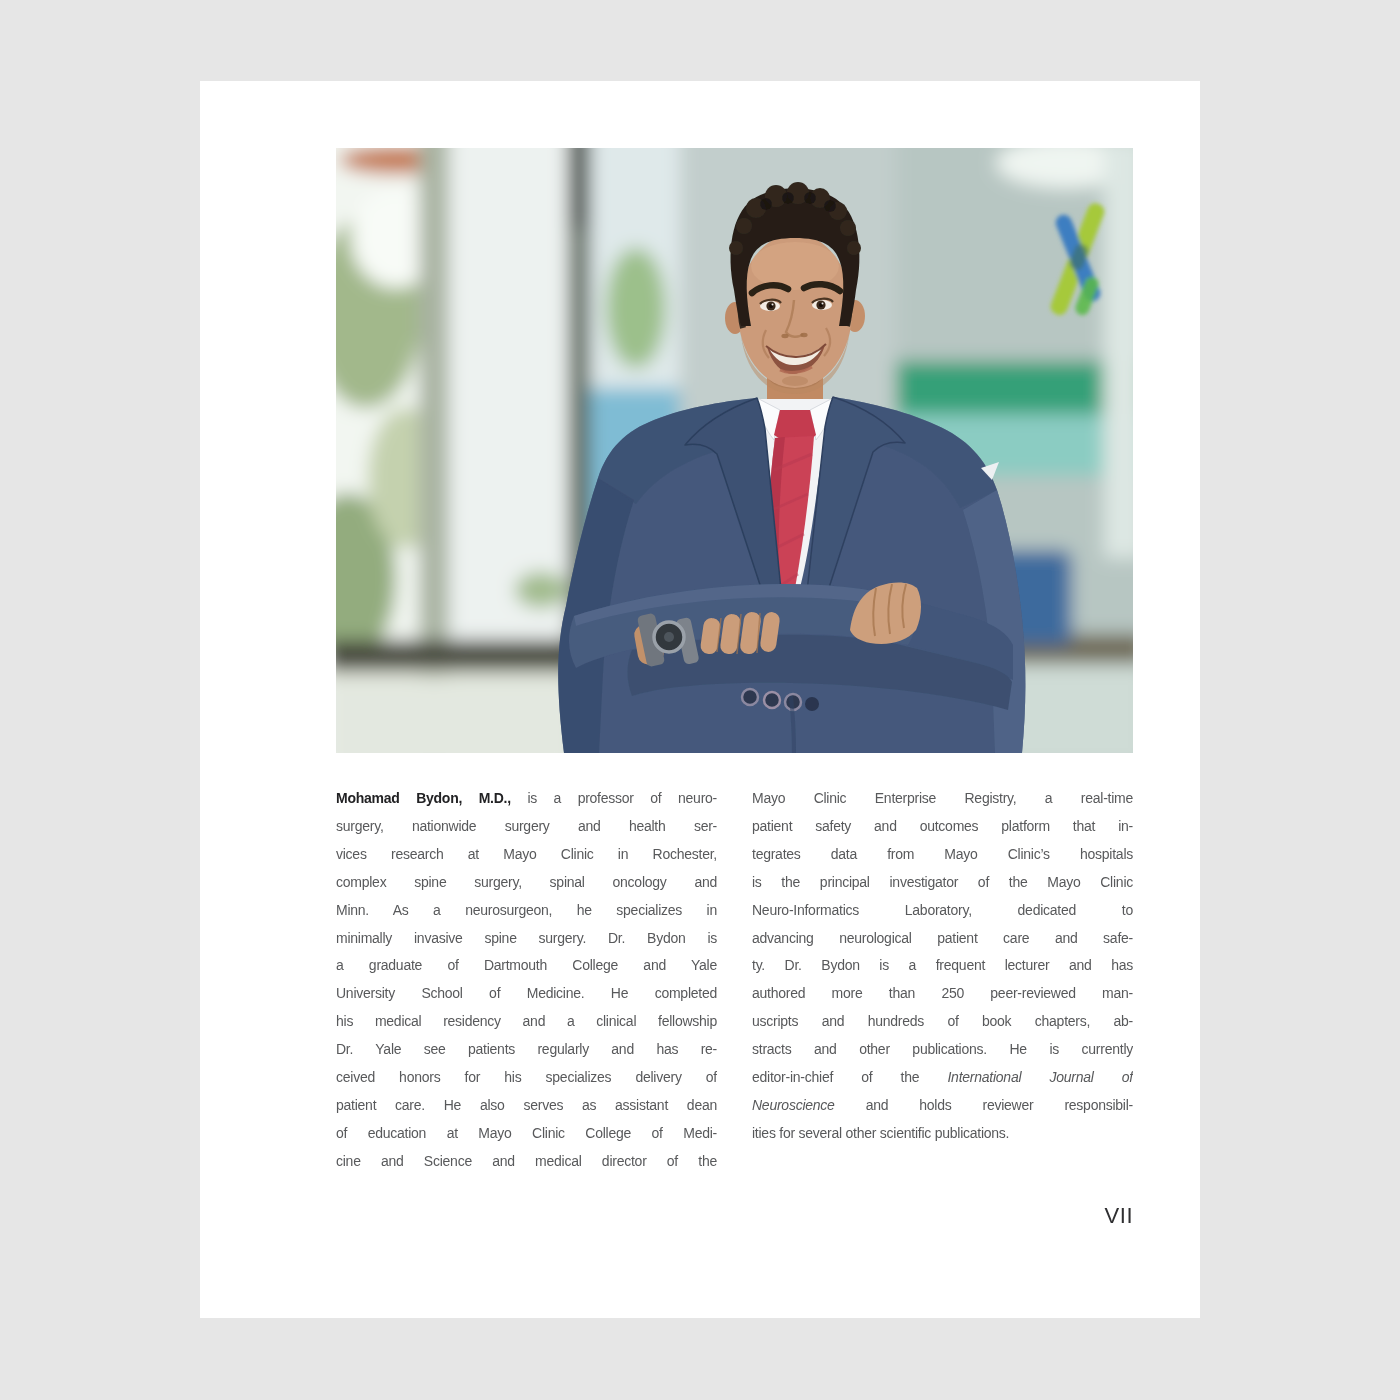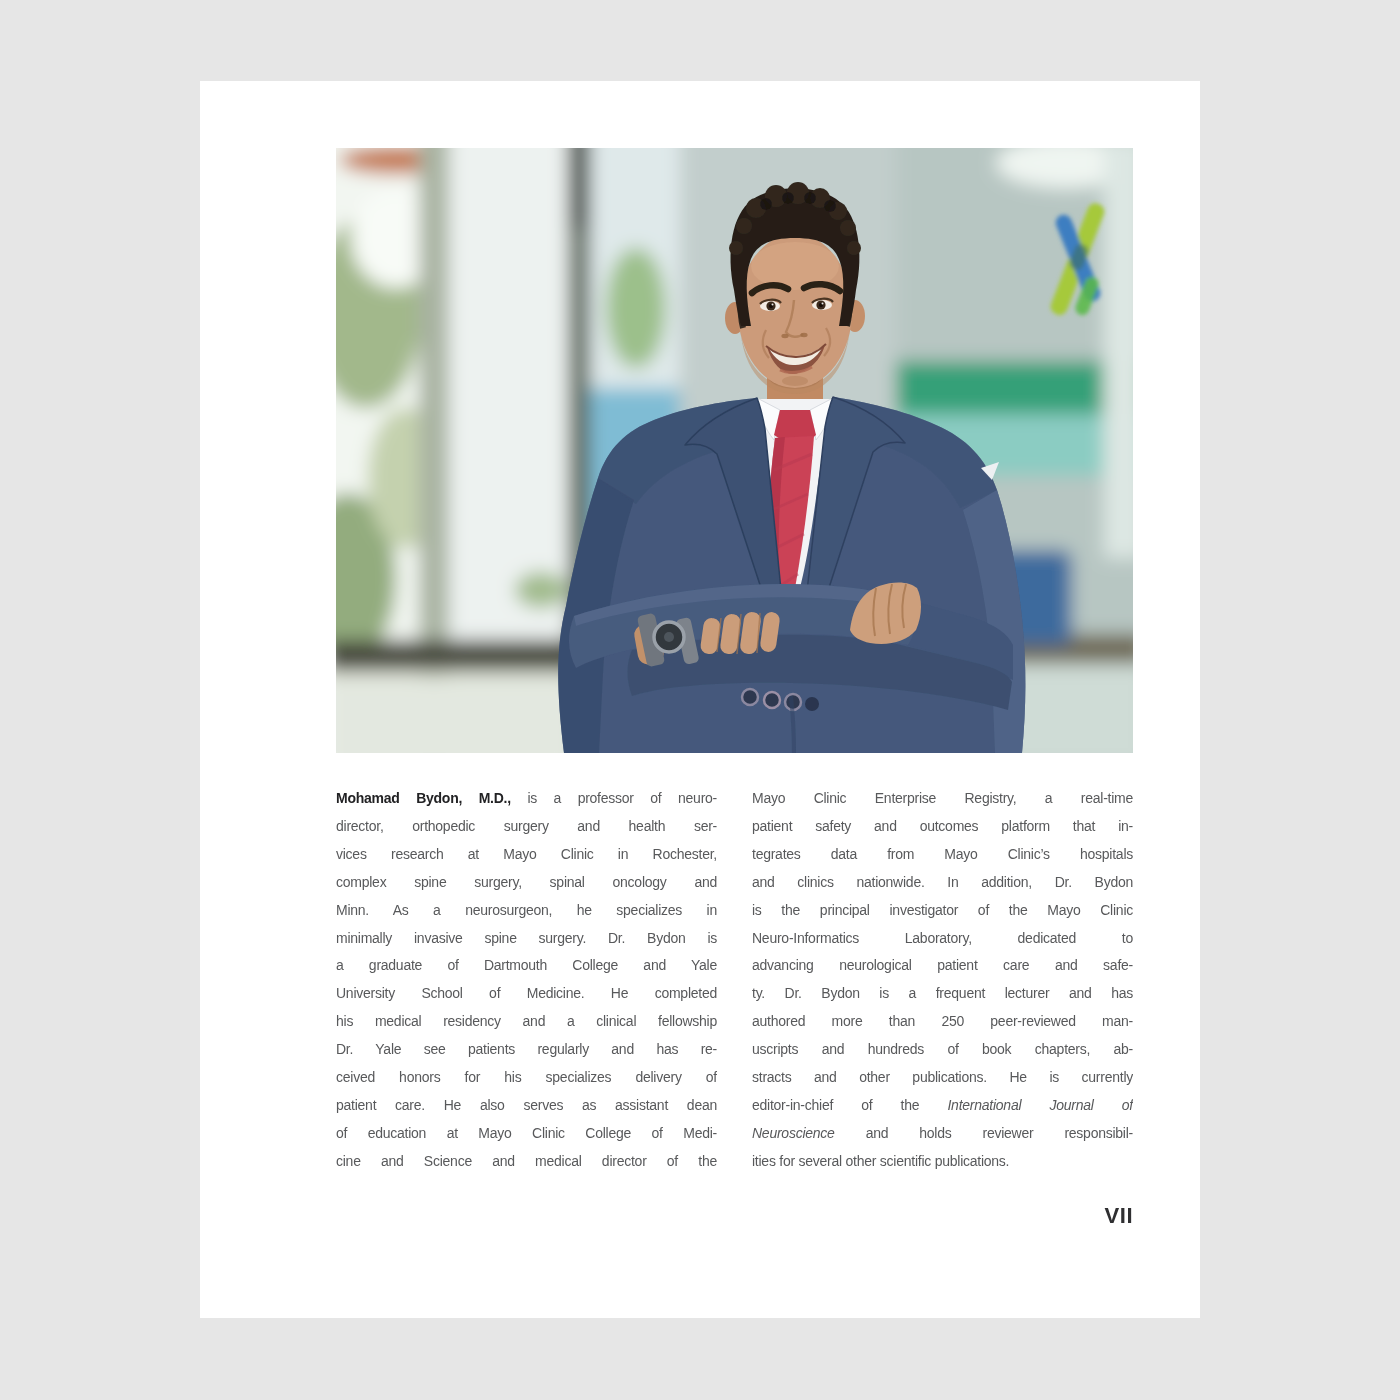--- a/index.html
+++ b/index.html
@@ -31,21 +31,21 @@
     justify-content: center;
   }
   .col { width: 381px; overflow: hidden; }
   .line { text-align: justify; text-align-last: justify; }
   .line.end { text-align-last: left; }
   .seg-bold { font-weight: bold; color: #222224; }
   .seg-italic { font-style: italic; }
   .page-number {
     position: absolute; left: 136px; top: 1123px; width: 797px;
     text-align: right;
-    font-weight: bold; font-size: 22px; line-height: 24px;
+    font-weight: normal; font-size: 22px; line-height: 24px;
     color: #2f2f31; letter-spacing: 0.5px;
   }
 </style>
 </head>
 <body>
 
 <div class="canvas">
   <div class="paper">
 
     <figure class="photo" role="img" aria-label="Portrait of Mohamad Bydon, M.D., smiling with arms crossed, wearing a navy suit, white shirt and red tie, standing in a blurred clinic interior with glass walls, greenery and a green-and-blue X logo">
@@ -245,39 +245,38 @@
               </g>
             </g>
           </g>
         </g>
       </svg>
     </figure>
 
     <div class="bio">
       <div class="col">
           <div class="line"><span class="seg-bold">Mohamad Bydon, M.D.,</span><span class="seg-regular"> is a professor of neuro-</span></div>
-          <div class="line"><span class="seg-regular">director, orthopedic surgery and health ser-</span></div>
+          <div class="line"><span class="seg-regular">surgery, nationwide surgery and health ser-</span></div>
           <div class="line"><span class="seg-regular">vices research at Mayo Clinic in Rochester,</span></div>
           <div class="line"><span class="seg-regular">complex spine surgery, spinal oncology and</span></div>
           <div class="line"><span class="seg-regular">Minn. As a neurosurgeon, he specializes in</span></div>
           <div class="line"><span class="seg-regular">minimally invasive spine surgery. Dr. Bydon is</span></div>
           <div class="line"><span class="seg-regular">a graduate of Dartmouth College and Yale</span></div>
           <div class="line"><span class="seg-regular">University School of Medicine. He completed</span></div>
           <div class="line"><span class="seg-regular">his medical residency and a clinical fellowship</span></div>
           <div class="line"><span class="seg-regular">Dr. Yale see patients regularly and has re-</span></div>
           <div class="line"><span class="seg-regular">ceived honors for his specializes delivery of</span></div>
           <div class="line"><span class="seg-regular">patient care. He also serves as assistant dean</span></div>
           <div class="line"><span class="seg-regular">of education at Mayo Clinic College of Medi-</span></div>
           <div class="line"><span class="seg-regular">cine and Science and medical director of the</span></div>
         </div>
       <div class="col">
           <div class="line"><span class="seg-regular">Mayo Clinic Enterprise Registry, a real-time</span></div>
           <div class="line"><span class="seg-regular">patient safety and outcomes platform that in-</span></div>
           <div class="line"><span class="seg-regular">tegrates data from Mayo Clinic’s hospitals</span></div>
-          <div class="line"><span class="seg-regular">and clinics nationwide. In addition, Dr. Bydon</span></div>
           <div class="line"><span class="seg-regular">is the principal investigator of the Mayo Clinic</span></div>
           <div class="line"><span class="seg-regular">Neuro-Informatics Laboratory, dedicated to</span></div>
           <div class="line"><span class="seg-regular">advancing neurological patient care and safe-</span></div>
           <div class="line"><span class="seg-regular">ty. Dr. Bydon is a frequent lecturer and has</span></div>
           <div class="line"><span class="seg-regular">authored more than 250 peer-reviewed man-</span></div>
           <div class="line"><span class="seg-regular">uscripts and hundreds of book chapters, ab-</span></div>
           <div class="line"><span class="seg-regular">stracts and other publications. He is currently</span></div>
           <div class="line"><span class="seg-regular">editor-in-chief of the </span><span class="seg-italic">International Journal of</span></div>
           <div class="line"><span class="seg-italic">Neuroscience</span><span class="seg-regular"> and holds reviewer responsibil-</span></div>
           <div class="line end"><span class="seg-regular">ities for several other scientific publications.</span></div>

